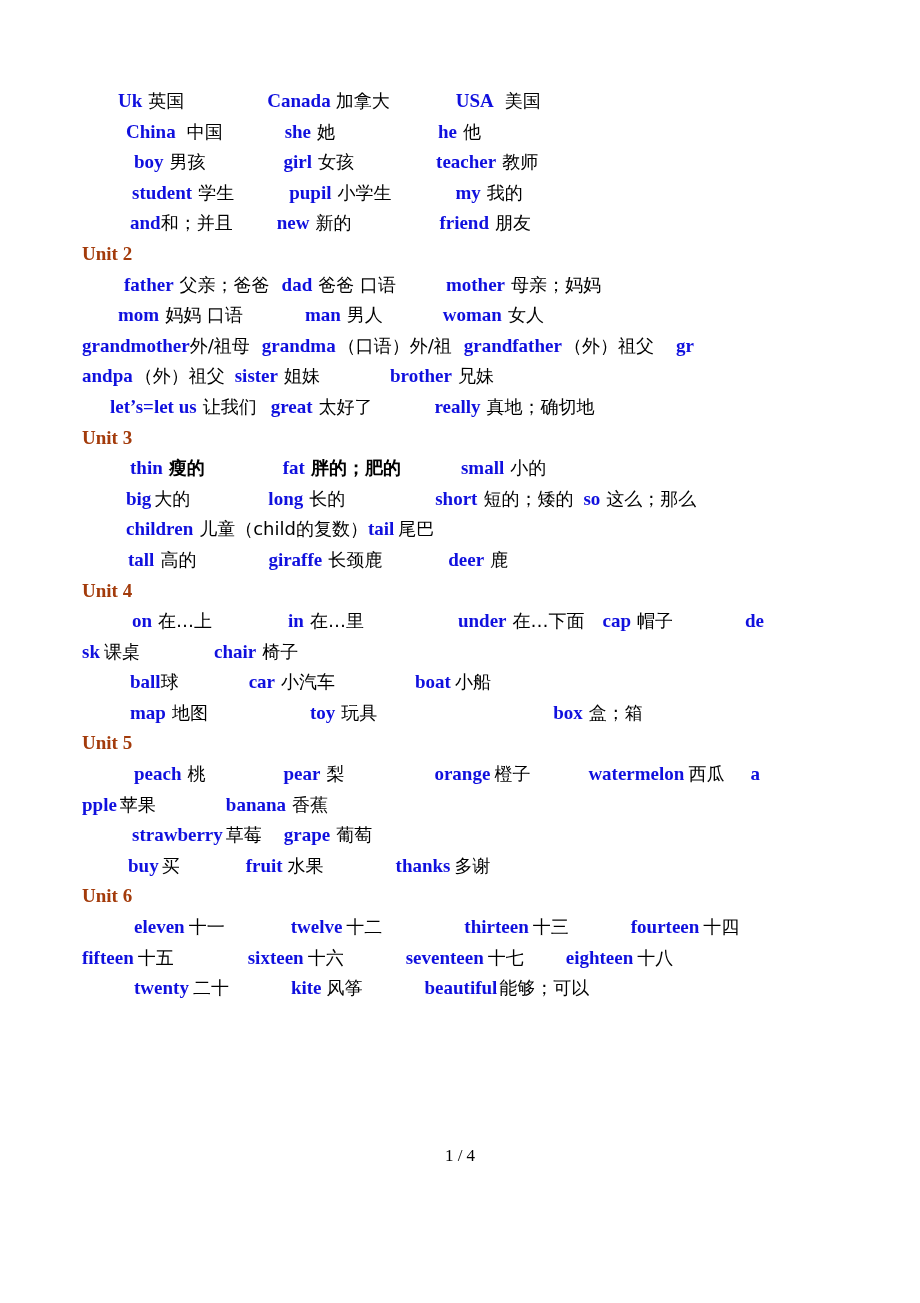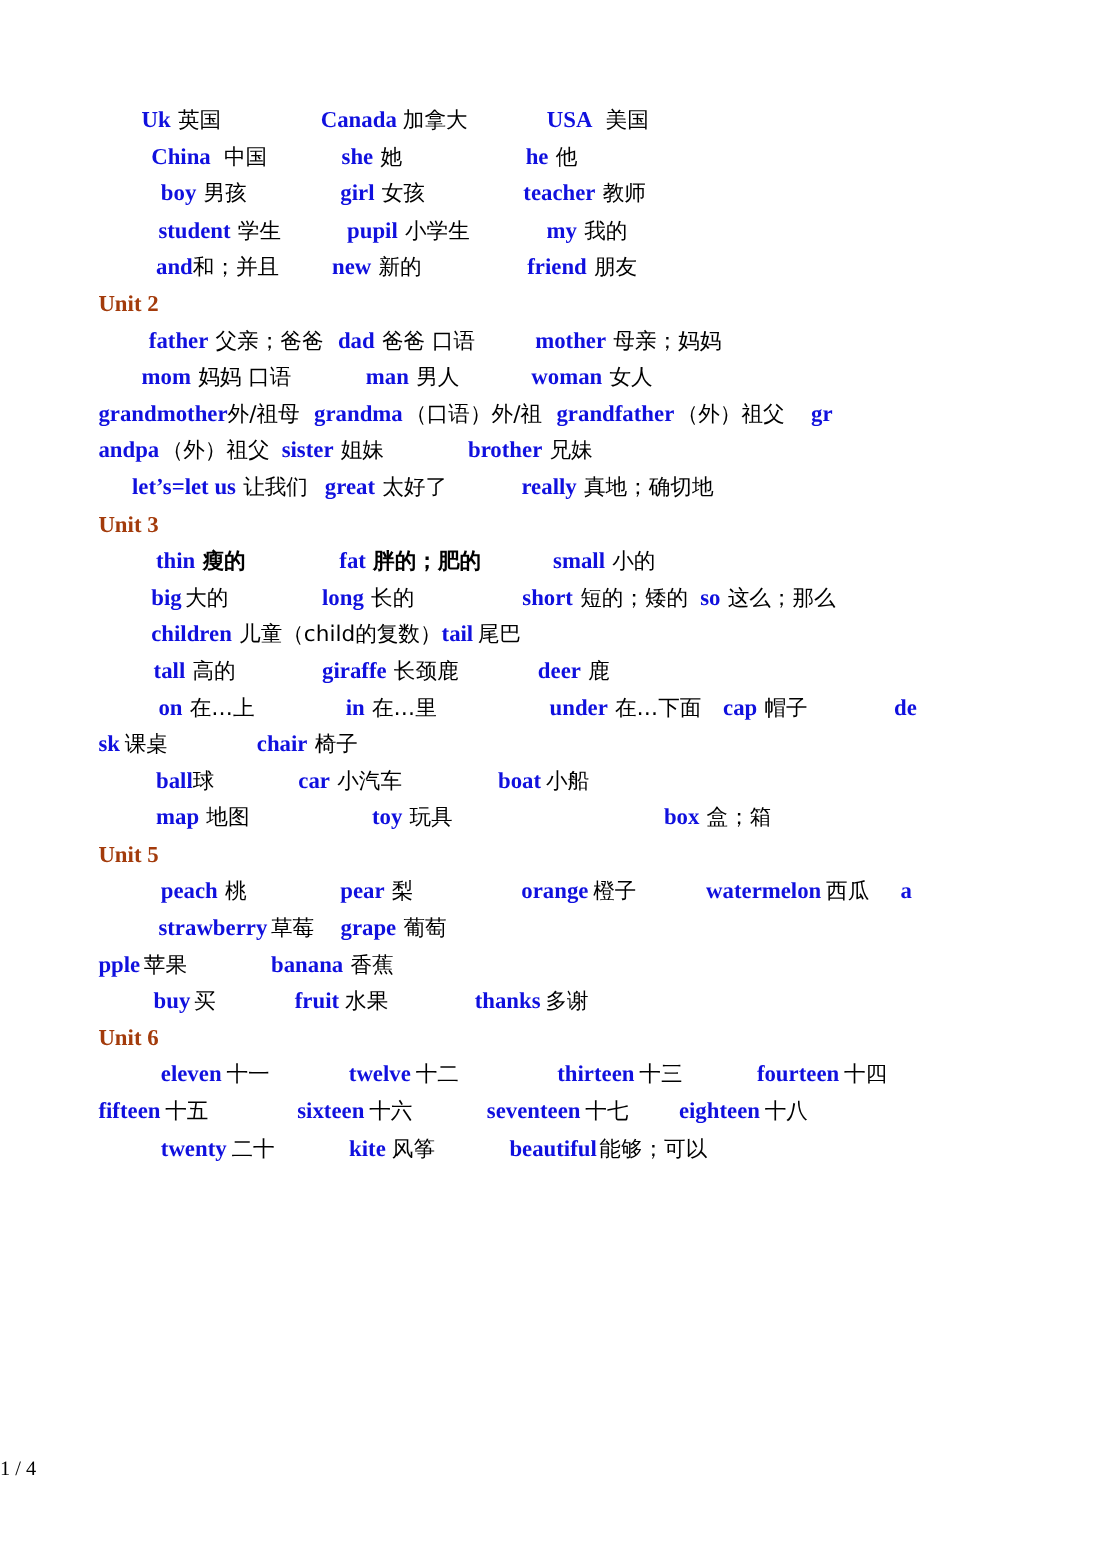--- a/index.html
+++ b/index.html
@@ -75,22 +75,23 @@
   .cn-b {
     color: #000000;
     font-weight: bold;
     font-family: "DejaVu Sans", "Liberation Sans", sans-serif;
     font-size: 18px;
   }
 
   .footer {
     position: absolute;
     left: 0;
-    top: 1214px;
+    top: 1146px;
     width: 920px;
+    text-align: center;
     font-size: 17px;
     font-family: "Liberation Serif", "DejaVu Serif", serif;
     color: #000000;
   }
 
   .sp { display: inline-block; }
 </style>
 </head>
 <body>
 
@@ -106,28 +107,29 @@
         <div class="vline"><span class="sp" style="width: 42px;"></span><span class="en">father</span><span class="sp" style="width: 6px;"></span><span class="cn">父亲；爸爸</span><span class="sp" style="width: 12px;"></span><span class="en">dad</span><span class="sp" style="width: 6px;"></span><span class="cn">爸爸 口语</span><span class="sp" style="width: 50px;"></span><span class="en">mother</span><span class="sp" style="width: 6px;"></span><span class="cn">母亲；妈妈</span></div>
         <div class="vline"><span class="sp" style="width: 36px;"></span><span class="en">mom</span><span class="sp" style="width: 6px;"></span><span class="cn">妈妈 口语</span><span class="sp" style="width: 62px;"></span><span class="en">man</span><span class="sp" style="width: 6px;"></span><span class="cn">男人</span><span class="sp" style="width: 60px;"></span><span class="en">woman</span><span class="sp" style="width: 6px;"></span><span class="cn">女人</span></div>
         <div class="vline"><span class="en">grandmother</span><span class="cn">外/祖母</span><span class="sp" style="width: 12px;"></span><span class="en">grandma</span><span class="sp" style="width: 2px;"></span><span class="cn">（口语）外/祖</span><span class="sp" style="width: 12px;"></span><span class="en">grandfather</span><span class="sp" style="width: 2px;"></span><span class="cn">（外）祖父</span><span class="sp" style="width: 22px;"></span><span class="en">gr</span></div>
         <div class="vline"><span class="en">andpa</span><span class="sp" style="width: 2px;"></span><span class="cn">（外）祖父</span><span class="sp" style="width: 10px;"></span><span class="en">sister</span><span class="sp" style="width: 6px;"></span><span class="cn">姐妹</span><span class="sp" style="width: 70px;"></span><span class="en">brother</span><span class="sp" style="width: 6px;"></span><span class="cn">兄妹</span></div>
         <div class="vline"><span class="sp" style="width: 28px;"></span><span class="en">let’s=let us</span><span class="sp" style="width: 6px;"></span><span class="cn">让我们</span><span class="sp" style="width: 14px;"></span><span class="en">great</span><span class="sp" style="width: 6px;"></span><span class="cn">太好了</span><span class="sp" style="width: 62px;"></span><span class="en">really</span><span class="sp" style="width: 6px;"></span><span class="cn">真地；确切地</span></div>
         <div class="unit-heading">Unit 3</div>
         <div class="vline"><span class="sp" style="width: 48px;"></span><span class="en">thin</span><span class="sp" style="width: 6px;"></span><span class="cn-b">瘦的</span><span class="sp" style="width: 78px;"></span><span class="en">fat</span><span class="sp" style="width: 6px;"></span><span class="cn-b">胖的；肥的</span><span class="sp" style="width: 60px;"></span><span class="en">small</span><span class="sp" style="width: 6px;"></span><span class="cn">小的</span></div>
         <div class="vline"><span class="sp" style="width: 44px;"></span><span class="en">big</span><span class="sp" style="width: 3px;"></span><span class="cn">大的</span><span class="sp" style="width: 78px;"></span><span class="en">long</span><span class="sp" style="width: 6px;"></span><span class="cn">长的</span><span class="sp" style="width: 90px;"></span><span class="en">short</span><span class="sp" style="width: 6px;"></span><span class="cn">短的；矮的</span><span class="sp" style="width: 10px;"></span><span class="en">so</span><span class="sp" style="width: 6px;"></span><span class="cn">这么；那么</span></div>
         <div class="vline"><span class="sp" style="width: 44px;"></span><span class="en">children</span><span class="sp" style="width: 6px;"></span><span class="cn">儿童（child的复数）</span><span class="en">tail</span><span class="sp" style="width: 4px;"></span><span class="cn">尾巴</span></div>
         <div class="vline"><span class="sp" style="width: 46px;"></span><span class="en">tall</span><span class="sp" style="width: 6px;"></span><span class="cn">高的</span><span class="sp" style="width: 72px;"></span><span class="en">giraffe</span><span class="sp" style="width: 6px;"></span><span class="cn">长颈鹿</span><span class="sp" style="width: 66px;"></span><span class="en">deer</span><span class="sp" style="width: 6px;"></span><span class="cn">鹿</span></div>
+        <div class="unit-heading">Unit 4</div>
         <div class="vline"><span class="sp" style="width: 50px;"></span><span class="en">on</span><span class="sp" style="width: 6px;"></span><span class="cn">在…上</span><span class="sp" style="width: 76px;"></span><span class="en">in</span><span class="sp" style="width: 6px;"></span><span class="cn">在…里</span><span class="sp" style="width: 94px;"></span><span class="en">under</span><span class="sp" style="width: 6px;"></span><span class="cn">在…下面</span><span class="sp" style="width: 18px;"></span><span class="en">cap</span><span class="sp" style="width: 6px;"></span><span class="cn">帽子</span><span class="sp" style="width: 72px;"></span><span class="en">de</span></div>
         <div class="vline"><span class="en">sk</span><span class="sp" style="width: 4px;"></span><span class="cn">课桌</span><span class="sp" style="width: 74px;"></span><span class="en">chair</span><span class="sp" style="width: 6px;"></span><span class="cn">椅子</span></div>
         <div class="vline"><span class="sp" style="width: 48px;"></span><span class="en">ball</span><span class="cn">球</span><span class="sp" style="width: 70px;"></span><span class="en">car</span><span class="sp" style="width: 6px;"></span><span class="cn">小汽车</span><span class="sp" style="width: 80px;"></span><span class="en">boat</span><span class="sp" style="width: 4px;"></span><span class="cn">小船</span></div>
         <div class="vline"><span class="sp" style="width: 48px;"></span><span class="en">map</span><span class="sp" style="width: 6px;"></span><span class="cn">地图</span><span class="sp" style="width: 102px;"></span><span class="en">toy</span><span class="sp" style="width: 6px;"></span><span class="cn">玩具</span><span class="sp" style="width: 176px;"></span><span class="en">box</span><span class="sp" style="width: 6px;"></span><span class="cn">盒；箱</span></div>
         <div class="unit-heading">Unit 5</div>
         <div class="vline"><span class="sp" style="width: 52px;"></span><span class="en">peach</span><span class="sp" style="width: 6px;"></span><span class="cn">桃</span><span class="sp" style="width: 78px;"></span><span class="en">pear</span><span class="sp" style="width: 6px;"></span><span class="cn">梨</span><span class="sp" style="width: 90px;"></span><span class="en">orange</span><span class="sp" style="width: 4px;"></span><span class="cn">橙子</span><span class="sp" style="width: 58px;"></span><span class="en">watermelon</span><span class="sp" style="width: 4px;"></span><span class="cn">西瓜</span><span class="sp" style="width: 26px;"></span><span class="en">a</span></div>
+        <div class="vline"><span class="en">pple</span><span class="sp" style="width: 3px;"></span><span class="cn">苹果</span><span class="sp" style="width: 70px;"></span><span class="en">banana</span><span class="sp" style="width: 6px;"></span><span class="cn">香蕉</span></div>
         <div class="vline"><span class="sp" style="width: 50px;"></span><span class="en">strawberry</span><span class="sp" style="width: 3px;"></span><span class="cn">草莓</span><span class="sp" style="width: 22px;"></span><span class="en">grape</span><span class="sp" style="width: 6px;"></span><span class="cn">葡萄</span></div>
-        <div class="vline"><span class="en">pple</span><span class="sp" style="width: 3px;"></span><span class="cn">苹果</span><span class="sp" style="width: 70px;"></span><span class="en">banana</span><span class="sp" style="width: 6px;"></span><span class="cn">香蕉</span></div>
         <div class="vline"><span class="sp" style="width: 46px;"></span><span class="en">buy</span><span class="sp" style="width: 3px;"></span><span class="cn">买</span><span class="sp" style="width: 66px;"></span><span class="en">fruit</span><span class="sp" style="width: 5px;"></span><span class="cn">水果</span><span class="sp" style="width: 72px;"></span><span class="en">thanks</span><span class="sp" style="width: 4px;"></span><span class="cn">多谢</span></div>
         <div class="unit-heading">Unit 6</div>
         <div class="vline"><span class="sp" style="width: 52px;"></span><span class="en">eleven</span><span class="sp" style="width: 4px;"></span><span class="cn">十一</span><span class="sp" style="width: 66px;"></span><span class="en">twelve</span><span class="sp" style="width: 4px;"></span><span class="cn">十二</span><span class="sp" style="width: 82px;"></span><span class="en">thirteen</span><span class="sp" style="width: 4px;"></span><span class="cn">十三</span><span class="sp" style="width: 62px;"></span><span class="en">fourteen</span><span class="sp" style="width: 4px;"></span><span class="cn">十四</span></div>
         <div class="vline"><span class="en">fifteen</span><span class="sp" style="width: 4px;"></span><span class="cn">十五</span><span class="sp" style="width: 74px;"></span><span class="en">sixteen</span><span class="sp" style="width: 4px;"></span><span class="cn">十六</span><span class="sp" style="width: 62px;"></span><span class="en">seventeen</span><span class="sp" style="width: 4px;"></span><span class="cn">十七</span><span class="sp" style="width: 42px;"></span><span class="en">eighteen</span><span class="sp" style="width: 4px;"></span><span class="cn">十八</span></div>
         <div class="vline"><span class="sp" style="width: 52px;"></span><span class="en">twenty</span><span class="sp" style="width: 4px;"></span><span class="cn">二十</span><span class="sp" style="width: 62px;"></span><span class="en">kite</span><span class="sp" style="width: 5px;"></span><span class="cn">风筝</span><span class="sp" style="width: 62px;"></span><span class="en">beautiful</span><span class="sp" style="width: 2px;"></span><span class="cn">能够；可以</span></div>
       </div>
   </div>
   <div class="footer">1 / 4</div>
 </div>
 

